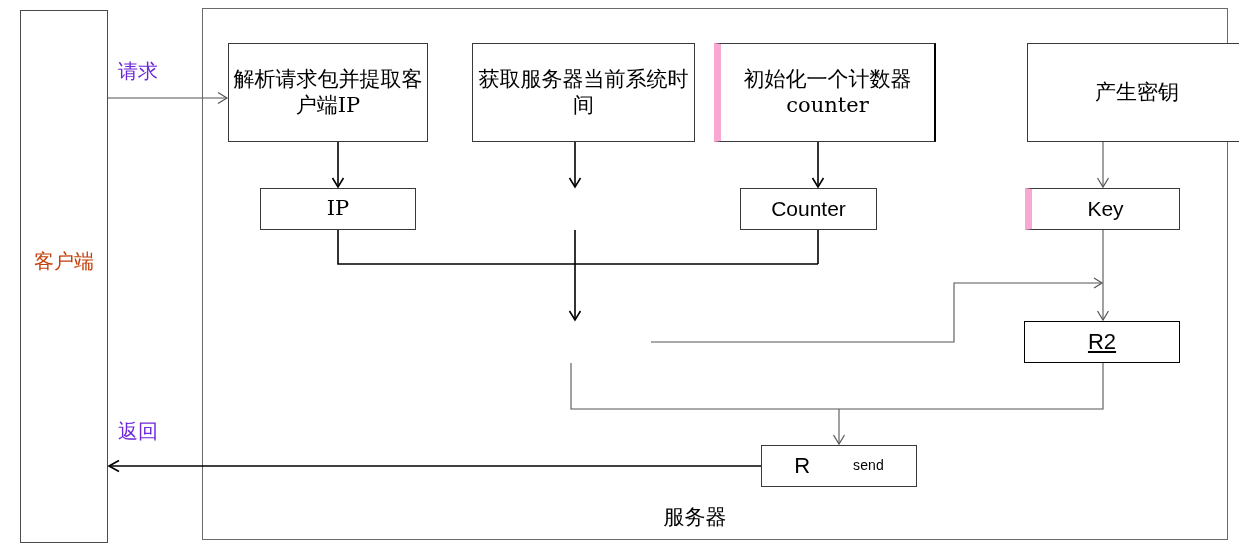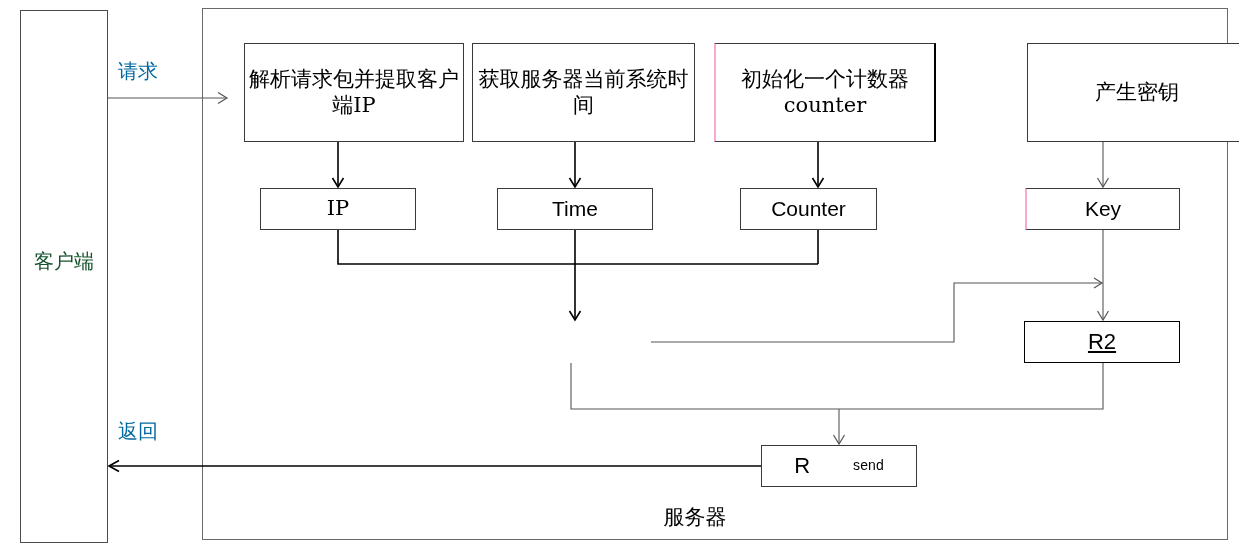--- a/index.html
+++ b/index.html
@@ -22,41 +22,41 @@
     border: 1px solid #3a3a3a;
     background: #ffffff;
     display: flex;
     align-items: center;
     justify-content: center;
     text-align: center;
     color: #000000;
     line-height: 1.22;
     z-index: 5;
   }
-  .box.thick-left { border-left: 2px solid #f9a8d4; }
+  .box.thick-left { border-left: 7px solid #f9a8d4; }
   .box.thick-right { border-right: 2px solid #000; }
   .box.thick-all { border: 1.6px solid #000; }
 
   
   #client-box {
     position: absolute;
     left: 20px; top: 10px;
     width: 88px; height: 533px;
     box-sizing: border-box;
     border: 1px solid #4a4a4a;
     background: #fff;
     z-index: 2;
   }
   #client-label {
     position: absolute;
     left: 20px; top: 248px;
     width: 88px;
     text-align: center;
     font-size: 20px;
-    color: #14532d;
+    color: #c2410c;
     font-family: "DejaVu Serif", "Liberation Serif", serif;
     z-index: 6;
   }
   #server-box {
     position: absolute;
     left: 202px; top: 8px;
     width: 1026px; height: 532px;
     box-sizing: border-box;
     border: 1px solid #6a6a6a;
     background: #fff;
@@ -74,21 +74,21 @@
   }
 
   
   .proc {
     top: 43px;
     height: 99px;
     font-size: 21px;
     font-family: "DejaVu Serif", "Liberation Serif", serif;
     padding: 0 4px;
   }
-  #proc-1 { left: 244px; width: 220px; }
+  #proc-1 { left: 228px; width: 200px; }
   #proc-2 { left: 472px; width: 223px; }
   #proc-3 { left: 714px; width: 222px; }
   #proc-4 { left: 1027px; width: 221px; }
 
   
   .val {
     top: 188px;
     height: 42px;
     font-size: 21px;
   }
@@ -110,21 +110,21 @@
   #res-rsend {
     left: 761px; top: 445px;
     width: 156px; height: 42px;
     font-size: 22px;
   }
   .sub { font-size: 14px; vertical-align: -0.22em; letter-spacing: 0.1px; padding-left: 43px; }
 
   
   .flow-label {
     position: absolute;
-    color: #0369a1;
+    color: #6d28d9;
     font-size: 20px;
     font-family: Liberation Mono, monospace;
     white-space: nowrap;
     z-index: 6;
   }
   #label-request { left: 118px; top: 58px; }
   #label-return  { left: 118px; top: 418px; }
 
   
   #wires {
@@ -220,23 +220,20 @@
   <div class="box proc thick-left thick-right" id="proc-3">
     <span>初始化一个计数器counter</span>
   </div>
   <div class="box proc thick-right" id="proc-4">
     <span>产生密钥</span>
   </div>
 
   <div class="box val" id="val-ip">
     <span>IP</span>
   </div>
-  <div class="box val" id="val-time">
-    <span>Time</span>
-  </div>
   <div class="box val" id="val-counter">
     <span>Counter</span>
   </div>
   <div class="box val thick-left" id="val-key">
     <span>Key</span>
   </div>
 
   <div class="box res thick-all" id="res-r2">
     <span>R2</span>
   </div>

